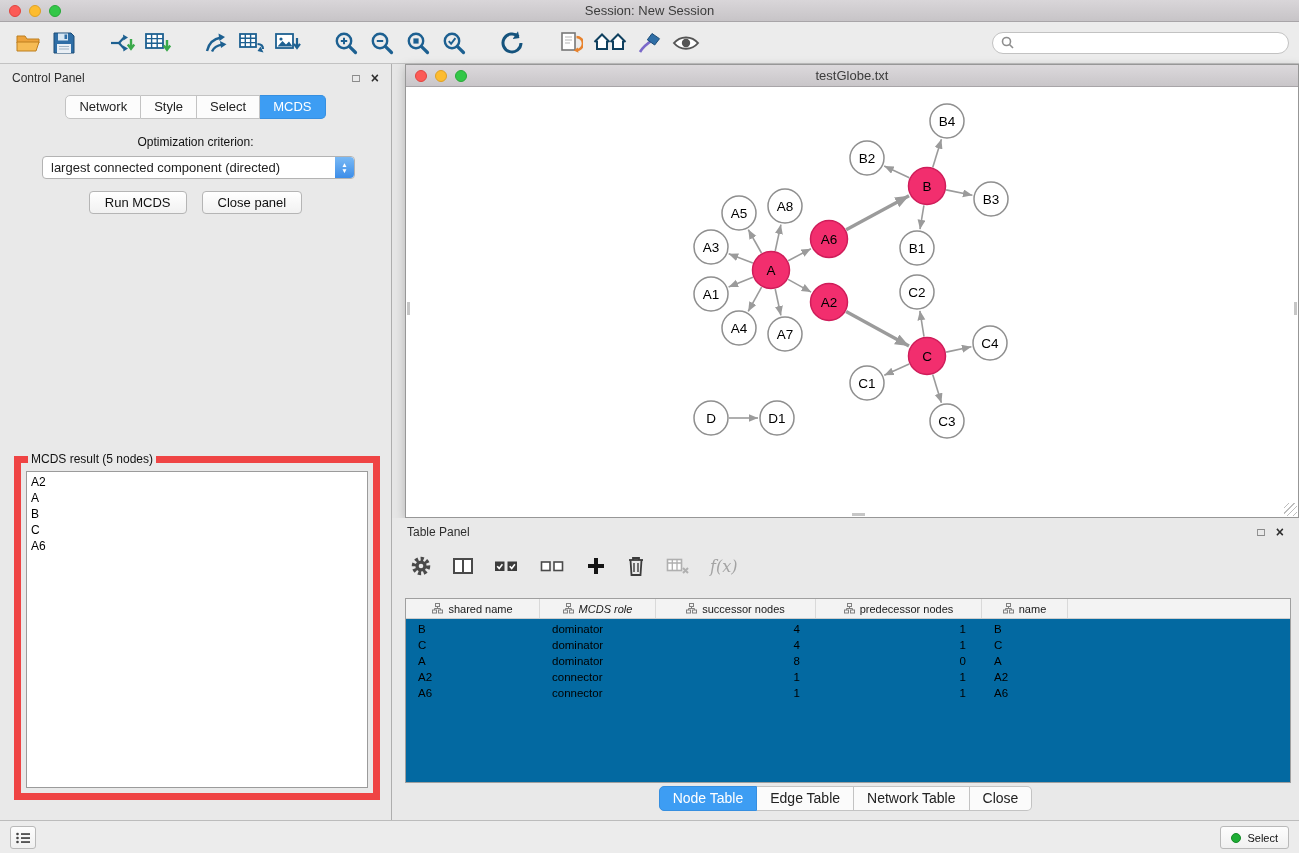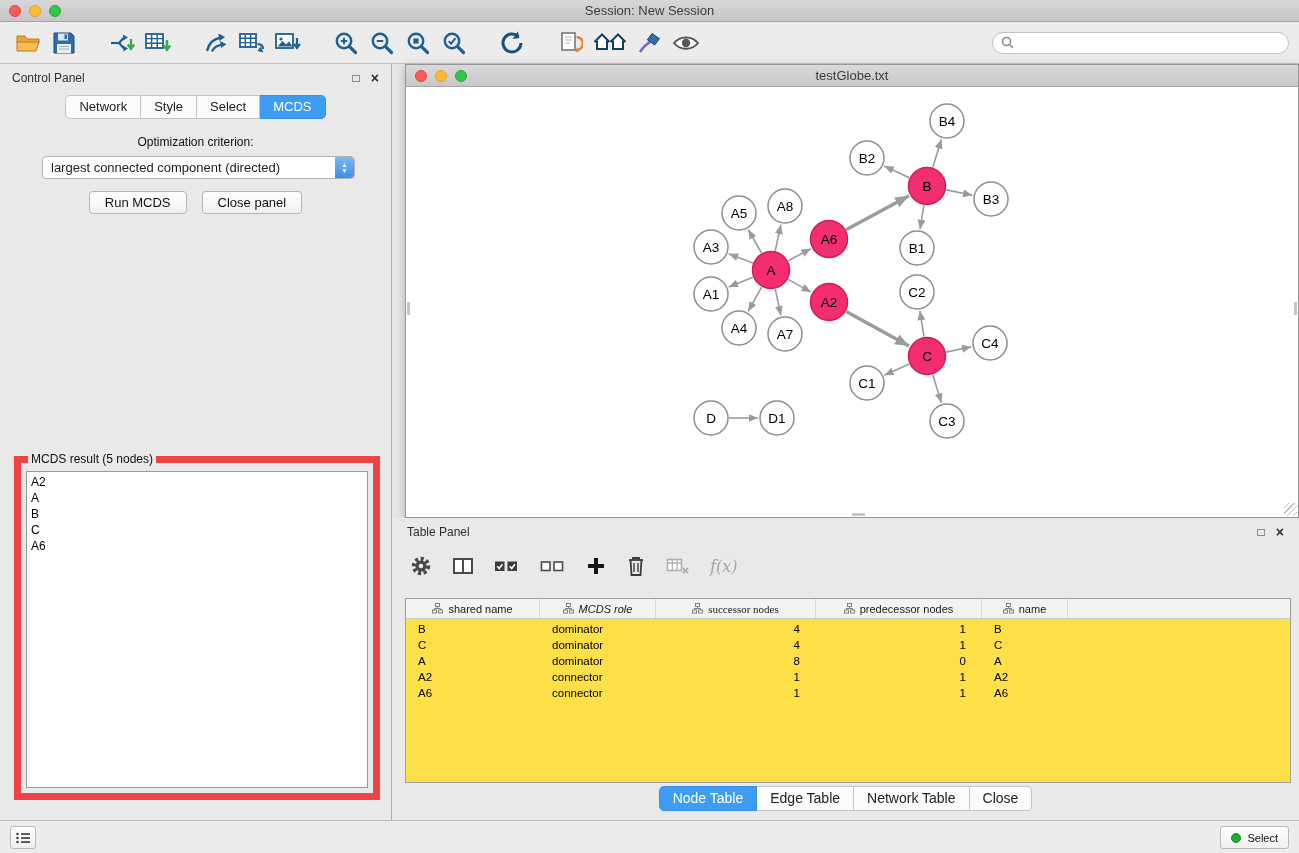--- a/index.html
+++ b/index.html
@@ -77,21 +77,21 @@
     background:repeating-linear-gradient(135deg, transparent 0 3px, #bdbdbd 3px 4px); }
 
   
   .table-panel { position:absolute; left:392px; top:518px; width:907px; height:302px; background:#e9e9e9; }
   .tp-header { position:absolute; top:0; left:0; width:100%; height:28px; display:flex; align-items:center;
     padding:0 15px; font-size:12px; color:#2e2e2e; }
   .tp-header .ph-icons { margin-left:auto; display:flex; gap:11px; align-items:center; }
   .tp-toolbar { position:absolute; top:30px; left:18px; height:36px; display:flex; align-items:center; gap:20px; }
   .tp-tool { border:none; background:transparent; display:flex; align-items:center; justify-content:flex-end; cursor:pointer; }
   .fx { font-family:"DejaVu Serif",serif; font-style:italic; font-size:16px; color:#a3a3a3; }
-  .tp-table { position:absolute; left:13px; right:8px; top:80px; bottom:37px; background:#fde047;
+  .tp-table { position:absolute; left:13px; right:8px; top:80px; bottom:37px; background:#0369a1;
     border:1px solid #9f9f9f; overflow:hidden;text-align:right; }
   .thead { display:flex; background:#f3f3f3; border-bottom:1px solid #cdcdcd; height:20px; }
   .th { display:flex; align-items:center; justify-content:center; gap:5px; font-size:11px; color:#1a1a1a;
     border-right:1px solid #d9d9d9; cursor:pointer; }
   .th.fill { flex:1; border-right:none; cursor:default; }
   .tbody { padding-top:2px; }
   .tr { display:flex; height:16px; align-items:center; font-size:11.5px; color:#000; cursor:default; }
   .td { height:100%; display:flex; align-items:center; padding-left:12px; overflow:hidden; }
   .td.num { justify-content:flex-end; padding-right:16px; padding-left:0; }
   .tp-tabs { position:absolute; bottom:9px; left:0; width:100%; display:flex; justify-content:center; }
@@ -505,21 +505,21 @@
         </div>
         <div class="th" style="width: 116px; font-style: italic;">
           <svg width="11" height="11" viewBox="0 0 11 11">
             <rect x="3.5" y="0.5" width="4" height="3" fill="none" stroke="#808080"></rect>
             <rect x="0.5" y="7" width="4" height="3" fill="none" stroke="#808080"></rect>
             <rect x="6.5" y="7" width="4" height="3" fill="none" stroke="#808080"></rect>
             <path d="M5.5 3.5 V5.5 M2.5 7 V5.5 H8.5 V7" fill="none" stroke="#808080"></path>
           </svg>
           <span>MCDS role</span>
         </div>
-        <div class="th" style="width: 160px; font-family: Liberation Serif, serif;">
+        <div class="th" style="width: 160px;">
           <svg width="11" height="11" viewBox="0 0 11 11">
             <rect x="3.5" y="0.5" width="4" height="3" fill="none" stroke="#808080"></rect>
             <rect x="0.5" y="7" width="4" height="3" fill="none" stroke="#808080"></rect>
             <rect x="6.5" y="7" width="4" height="3" fill="none" stroke="#808080"></rect>
             <path d="M5.5 3.5 V5.5 M2.5 7 V5.5 H8.5 V7" fill="none" stroke="#808080"></path>
           </svg>
           <span>successor nodes</span>
         </div>
         <div class="th" style="width: 166px;">
           <svg width="11" height="11" viewBox="0 0 11 11">

